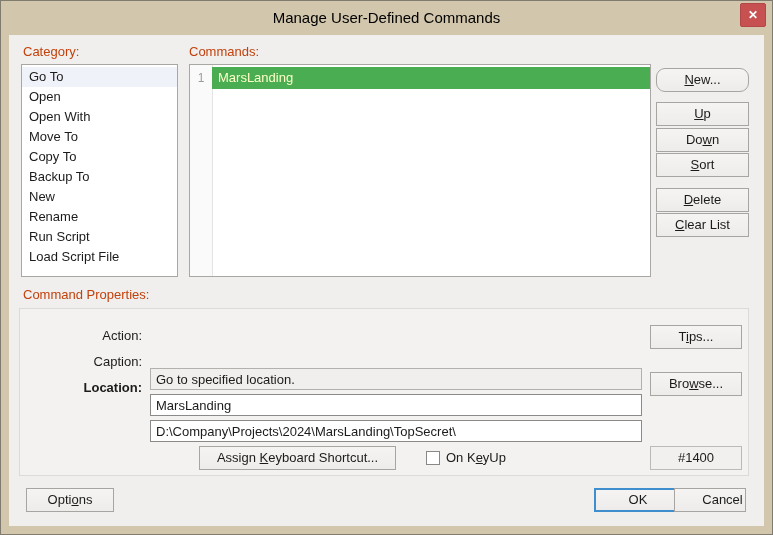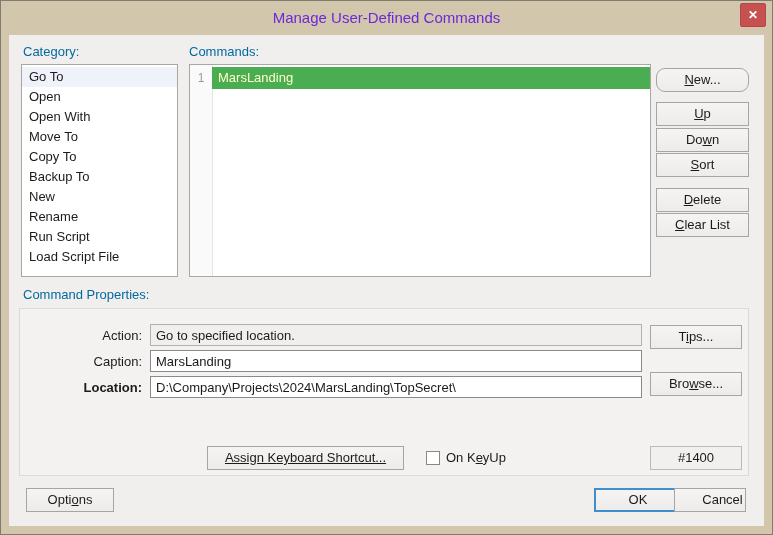--- a/index.html
+++ b/index.html
@@ -3,29 +3,29 @@
 <meta charset="utf-8">
 <style>
   html,body { margin:0; padding:0; background:#ffffff; }
   body { font-family:"Liberation Sans", sans-serif; font-size:13px; color:#1b1b1b; }
 
   .dialog { position:relative; width:773px; height:535px; box-sizing:border-box;
             border:1px solid #7f7b6e; background:#d2c6ac; overflow:hidden; }
 
   
   .titlebar { position:absolute; left:0; top:0; right:0; height:34px; }
-  .title { display:block; text-align:center; line-height:33px; font-size:15px; color:#6d28d9; }
+  .title { display:block; text-align:center; line-height:33px; font-size:15px; color:#000000; }
   .close-btn { position:absolute; top:2px; right:6px; width:26px; height:24px;
                background:#c75050; border:1px solid #b34646; border-radius:2px;
                color:#fff; text-align:center; line-height:22px; font-size:12px; font-weight:bold;
                box-sizing:border-box; cursor:default; }
 
   
   .content { position:absolute; left:8px; top:34px; right:8px; bottom:8px; background:#f0efed; }
-  .lbl { position:absolute; height:16px; color:#0369a1; }
+  .lbl { position:absolute; height:16px; color:#c2410c; }
 
   
   .listbox { position:absolute; background:#ffffff; border:1px solid #a9a7a4; box-sizing:border-box; }
   .cat-list { left:12px; top:29px; width:157px; height:213px; padding-top:2px; }
   .cat-item { height:20px; line-height:20px; padding-left:7px; white-space:nowrap; }
   .cat-item.selected { background:#f0f2fa; }
 
   .cmd-list { left:180px; top:29px; width:462px; height:213px; }
   .cmd-gutter { position:absolute; left:0; top:0; bottom:0; width:22px;
                 background:#fafafa; border-right:1px solid #e4e4e4; }
@@ -43,21 +43,21 @@
   .side-btn { left:647px; width:93px; }
   .btn.default { border:2px solid #3f8ecd; line-height:20px; }
 
   
   .panel { position:absolute; left:10px; top:273px; width:730px; height:168px;
            background:#f3f2f0; border:1px solid #dbdad7; box-sizing:border-box; }
   .flabel { position:absolute; left:0; width:122px; text-align:right; height:16px; }
   .flabel.bold { font-weight:bold; }
   .field { position:absolute; left:130px; width:492px; height:22px; box-sizing:border-box;
            font-family:"Liberation Sans", sans-serif; font-size:13px; color:#1b1b1b;
-           padding:0 0 0 5px; }
+           padding:0 0 0 5px;margin-top:44px; }
   .field.ro { background:#f0efed; border:1px solid #b3b1ae; }
   .field.rw { background:#ffffff; border:1px solid #8c8a88; }
 
   .checkbox { position:absolute; width:14px; height:14px; background:#ffffff;
               border:1px solid #8a8886; box-sizing:border-box; }
   .chk-label { position:absolute; line-height:16px; white-space:nowrap; }
 
   .id-badge { position:absolute; left:630px; top:137px; width:92px; height:24px;
               box-sizing:border-box; background:#f1f0ee; border:1px solid #bcbab7;
               text-align:center; line-height:22px; }
@@ -115,21 +115,21 @@
 
       <span class="flabel" style="top:45px;">Caption:</span>
       <input class="field rw" style="top: 41px;" value="MarsLanding">
 
       <span class="flabel bold" style="top:71px;">Location:</span>
       <input class="field rw" style="top: 67px;" value="D:\Company\Projects\2024\MarsLanding\TopSecret\">
 
       <button class="btn" style="left:630px; top:16px; width:92px;"><span>T</span><span class="mn">i</span><span>ps...</span></button>
       <button class="btn" style="left:630px; top:63px; width:92px;"><span>Bro</span><span class="mn">w</span><span>se...</span></button>
 
-      <button class="btn" style="left:187px; top:137px; width:197px;text-decoration:underline;"><span>Assign </span><span class="mn">K</span><span>eyboard Shortcut...</span></button>
+      <button class="btn" style="left:179px; top:137px; width:197px;"><span>Assign </span><span class="mn">K</span><span>eyboard Shortcut...</span></button>
 
       <span class="checkbox" style="left:406px; top:142px;"></span>
       <span class="chk-label" style="left:426px; top:141px;"><span>On K</span><span class="mn" style="text-decoration:underline;">e</span><span>yUp</span></span>
 
       <div class="id-badge">#1400</div>
     </div>
 
     <button class="btn" style="left:17px; top:453px; width:88px;"><span>Opti</span><span class="mn">o</span><span>ns</span></button>
     <button class="btn default" style="left:585px; top:453px; width:88px;">OK</button>
     <button class="btn" style="left:665px; top:453px; width:72px;padding-left:25px;">Cancel</button>

